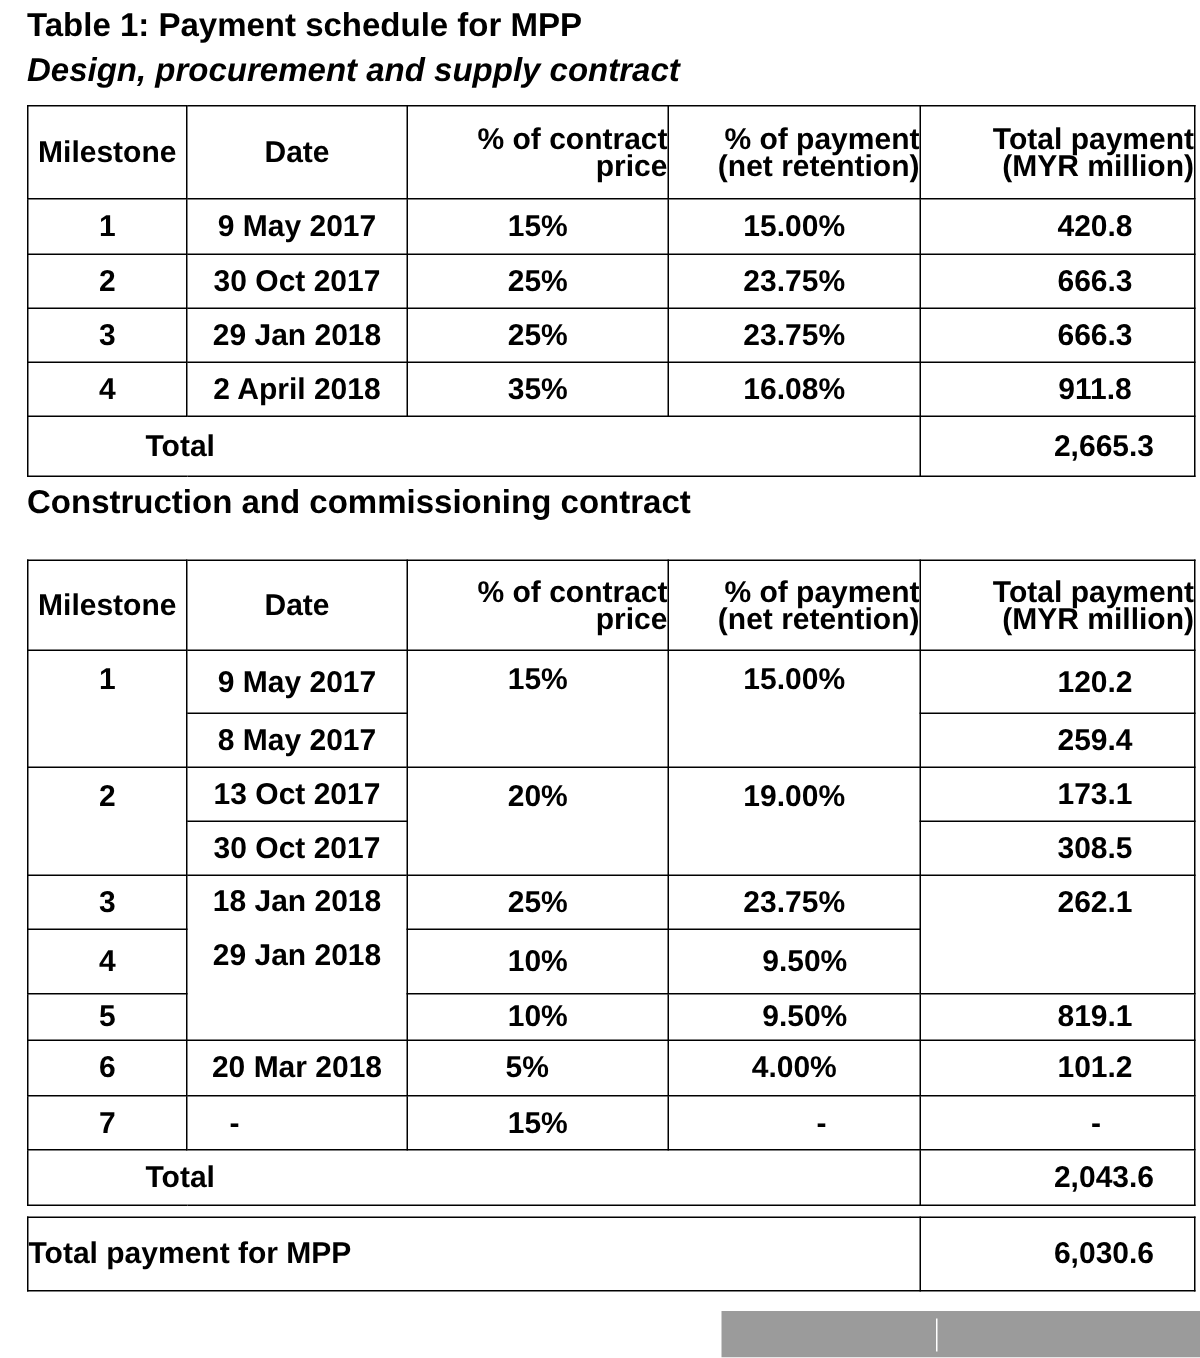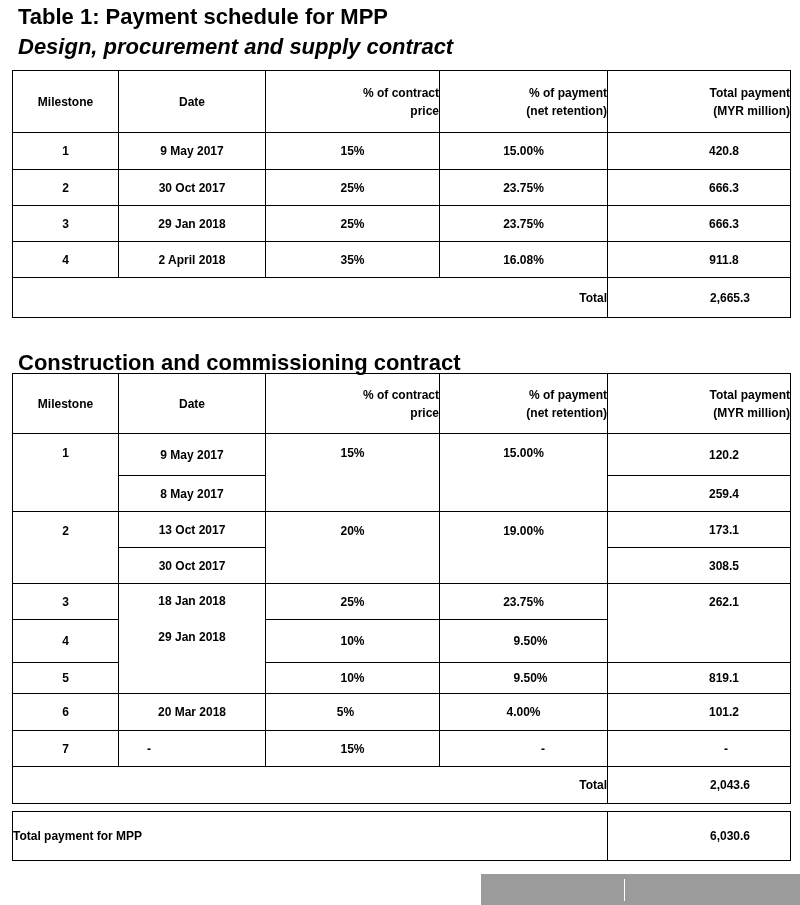--- a/index.html
+++ b/index.html
@@ -1,31 +1,31 @@
 <!DOCTYPE html>
 <html><head>
 <meta charset="utf-8">
 <style>
   html, body { margin: 0; padding: 0; background: #ffffff; }
   body { width: 800px; height: 905px; position: relative; overflow: hidden;
          font-family: "Liberation Sans", sans-serif; color: #000; }
   .title { position: absolute; left: 18px; font-weight: bold; font-size: 22px; letter-spacing: 0; white-space: nowrap; }
   #t1 { top: 4px; }
   #t2 { top: 34px; font-style: italic; }
-  #t3 { top: 350px; }
-  table { position: absolute; border-collapse: collapse; table-layout: fixed; font-weight: bold; font-size: 12px; }
+  #t3 { top: 322px; }
+  table { position: absolute; border-collapse: collapse; table-layout: fixed; font-weight: bold; font-size: 20px; margin-left: 6px; }
   td { border: 1px solid #000; padding: 0; text-align: center; vertical-align: middle; line-height: 18px; }
   td.hl { text-align: right; padding-left: 38px; }
   td.top { vertical-align: top; padding-top: 10px; }
   .num { padding-left: 50px; }
   #tbl1 { left: 12px; top: 70px; width: 778px; }
   #tbl2 { left: 12px; top: 373px; width: 778px; }
   #tbl3 { left: 12px; top: 811px; width: 778px; }
   .c1 { width: 106px; } .c2 { width: 147px; } .c3 { width: 174px; } .c4 { width: 168px; } .c5 { width: 183px; }
-  .tot-label { text-align: right; padding-left: 78px; }
+  .tot-label { text-align: left; padding-left: 78px; }
   .credit { position: absolute; left: 481px; top: 874px; width: 319px; height: 31px; background: #9b9b9b; color: #fff;
             font-size: 20px; line-height: 31px; white-space: nowrap; }
   .credit .a { position: absolute; left: 8px; top: 0; letter-spacing: -0.3px; }
   .credit .sep { position: absolute; left: 143px; top: 5px; width: 1px; height: 22px; background: #fff; }
   .credit .b { position: absolute; left: 150px; top: 0; }
   .credit .b b { font-weight: bold; }
 </style>
 </head>
 <body>
 

